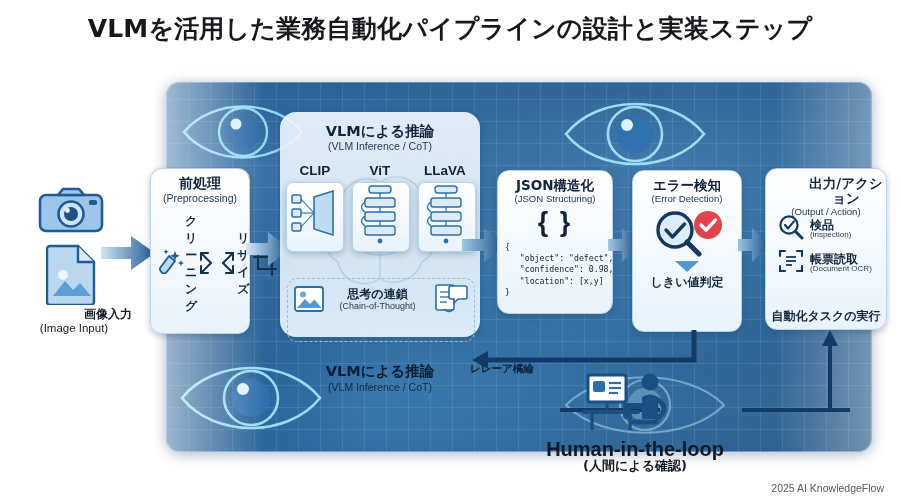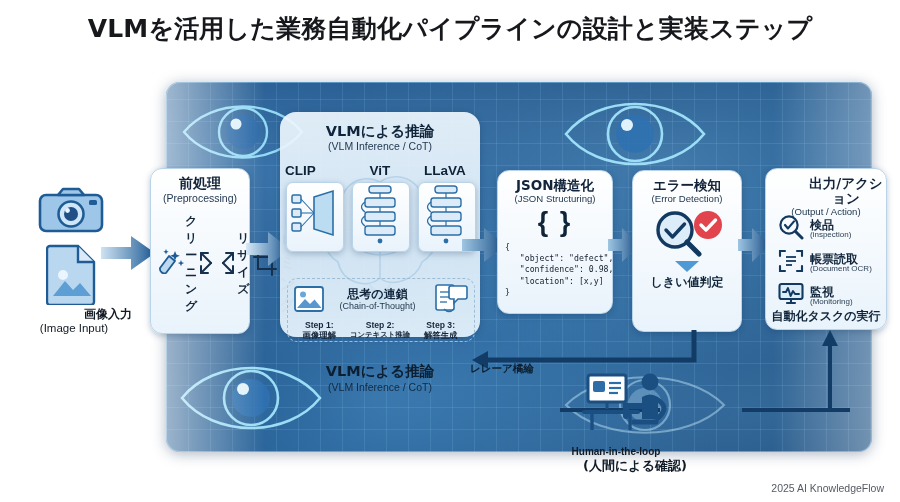--- a/index.html
+++ b/index.html
@@ -268,21 +268,21 @@
         <path d="M84 140 C96 144, 104 144, 116 140"></path>
       </g>
       <path d="M88 168 q12 22 24 0 q-4 18 -12 24 q-8 -6 -12 -24 z" fill="#a8cfe9" opacity=".55"></path>
     </svg>
   </div>
 
   <div class="jp" style="position:absolute;left:280px;top:122px;width:200px;text-align:center;font-size:14.5px;font-weight:bold;color:#10253c;">VLMによる推論</div>
   <div style="position:absolute;left:280px;top:140px;width:200px;text-align:center;font-size:10.5px;color:#1d344c;">(VLM Inference / CoT)</div>
 
   <div style="position:absolute;left:285px;top:163px;width:190px;display:flex;justify-content:space-between;">
-    <span style="width:60px;text-align:left;font-size:13.5px;font-weight:bold;color:#0f2338;">CLIP</span>
+    <span style="width:60px;text-align:center;font-size:13.5px;font-weight:bold;color:#0f2338;">CLIP</span>
     <span style="width:60px;text-align:center;font-size:13.5px;font-weight:bold;color:#0f2338;">ViT</span>
     <span style="width:60px;text-align:center;font-size:13.5px;font-weight:bold;color:#0f2338;">LLaVA</span>
   </div>
 
   <div class="card" style="left:286px;top:182px;width:56px;height:68px;border-radius:7px;">
     <svg width="54" height="60" viewBox="0 0 54 60">
       <g fill="#dcebf7" stroke="#2b6fa8" stroke-width="1.5">
         <rect x="5" y="12" width="9" height="8" rx="1.5"></rect>
         <rect x="5" y="26" width="9" height="8" rx="1.5"></rect>
         <rect x="5" y="40" width="9" height="8" rx="1.5"></rect>
@@ -351,34 +351,20 @@
       <g stroke="#2b6fa8" stroke-width="1.3">
           <path d="M6 9 h10"></path>
           <path d="M6 14 h10"></path>
           <path d="M6 19 h7"></path>
         </g>
       <path d="M17 3 h14 a2 2 0 0 1 2 2 v9 a2 2 0 0 1 -2 2 h-7 l-4 4 v-4 h-3 a2 2 0 0 1 -2 -2 v-9 a2 2 0 0 1 2 -2 z" fill="#ffffff" stroke="#2b6fa8" stroke-width="1.6"></path>
       <path d="M10 26 q5 5 10 0" stroke="#2b6fa8" stroke-width="1.4" fill="none"></path>
     </svg>
   </span>
 
-  <div class="steprow" style="left:289px;top:320px;width:182px;">
-    <div class="stepcol">
-      <div class="s1">Step 1:</div>
-      <div class="s2 jp">画像理解</div>
-    </div>
-    <div class="stepcol">
-      <div class="s1">Step 2:</div>
-      <div class="s2 jp" style="font-size:7.4px;">コンテキスト推論</div>
-    </div>
-    <div class="stepcol">
-      <div class="s1">Step 3:</div>
-      <div class="s2 jp">解答生成</div>
-    </div>
-  </div>
 
   <div class="jp" style="position:absolute;left:270px;top:362px;width:220px;text-align:center;font-size:14.5px;font-weight:bold;color:#0c1f33;">VLMによる推論</div>
   <div style="position:absolute;left:270px;top:381px;width:220px;text-align:center;font-size:10.5px;color:#132940;">(VLM Inference / CoT)</div>
 
   <div class="arrow" style="left:462px;top:228px;">
     <svg width="44" height="34" viewBox="0 0 44 34">
       <defs>
           <linearGradient id="ag3" x1="0" y1="0" x2="1" y2="0">
         <stop offset="0" stop-color="#9fc6e2"></stop>
             <stop offset="1" stop-color="#1b5189"></stop>
@@ -480,34 +466,20 @@
               <path d="M8 17 h6"></path>
             </g>
         </svg>
       </span>
       <span>
         <span class="t1 jp" style="display:block;">帳票読取</span>
         <span class="t2" style="display:block;">(Document OCR)</span>
       </span>
     </div>
 
-    <div class="outrow" style="left:12px;top:112px;">
-      <span>
-        <svg width="26" height="26" viewBox="0 0 26 26">
-          <rect x="1.5" y="3" width="23" height="15" rx="2" fill="#dcecf8" stroke="#12395f" stroke-width="2.1"></rect>
-          <path d="M5 11 h3 l2-4 2.6 8 2.4-5 2 3 h4" fill="none" stroke="#12395f" stroke-width="1.9" stroke-linejoin="round" stroke-linecap="round"></path>
-          <path d="M9 22 h8" stroke="#12395f" stroke-width="2.1" stroke-linecap="round"></path>
-          <path d="M13 18 v4" stroke="#12395f" stroke-width="2.1"></path>
-        </svg>
-      </span>
-      <span>
-        <span class="t1 jp" style="display:block;">監視</span>
-        <span class="t2" style="display:block;">(Monitoring)</span>
-      </span>
-    </div>
 
     <div class="jp" style="position:absolute;left:0;top:139px;width:120px;text-align:center;font-size:12px;font-weight:bold;color:#11263c;">自動化タスクの実行</div>
   </div>
 
   <div>
     <svg style="position:absolute;left:468px;top:330px;" width="240" height="42" viewBox="0 0 240 42">
       <path d="M226 0 V30 H16" fill="none" stroke="#123c66" stroke-width="5" stroke-linejoin="miter"></path>
       <path d="M20 21 L4 30 L20 39 Z" fill="#123c66"></path>
     </svg>
   </div>
@@ -536,18 +508,18 @@
       <path d="M10 40 V58" stroke="#1b4f82" stroke-width="3.4"></path>
       <path d="M48 40 V58" stroke="#1b4f82" stroke-width="3.4"></path>
       <circle cx="68" cy="10" r="8.5" fill="#1b4f82"></circle>
       <path d="M60 25 q8-5 16 0 v22 h-16 z" fill="#1b4f82"></path>
       <path d="M60 34 H44 v10" stroke="#1b4f82" stroke-width="6" fill="none" stroke-linecap="round"></path>
       <path d="M76 28 q12 8 0 18" stroke="#1b4f82" stroke-width="5" fill="none" stroke-linecap="round"></path>
       <path d="M52 50 h22" stroke="#1b4f82" stroke-width="5" stroke-linecap="round"></path>
     </svg>
   </span>
 
-  <div class="hil-caption" style="left:501px;top:438px;width:230px;font-size:10px;margin-top:8px;">Human-in-the-loop</div>
+  <div class="hil-caption" style="left:520px;top:438px;width:230px;font-size:20px;">Human-in-the-loop</div>
   <div class="hil-caption jp" style="left:520px;top:457px;width:230px;font-size:13px;">(人間による確認)</div>
 
   <div class="footer">2025 AI KnowledgeFlow</div>
 
 </div>
 
 </body></html>

